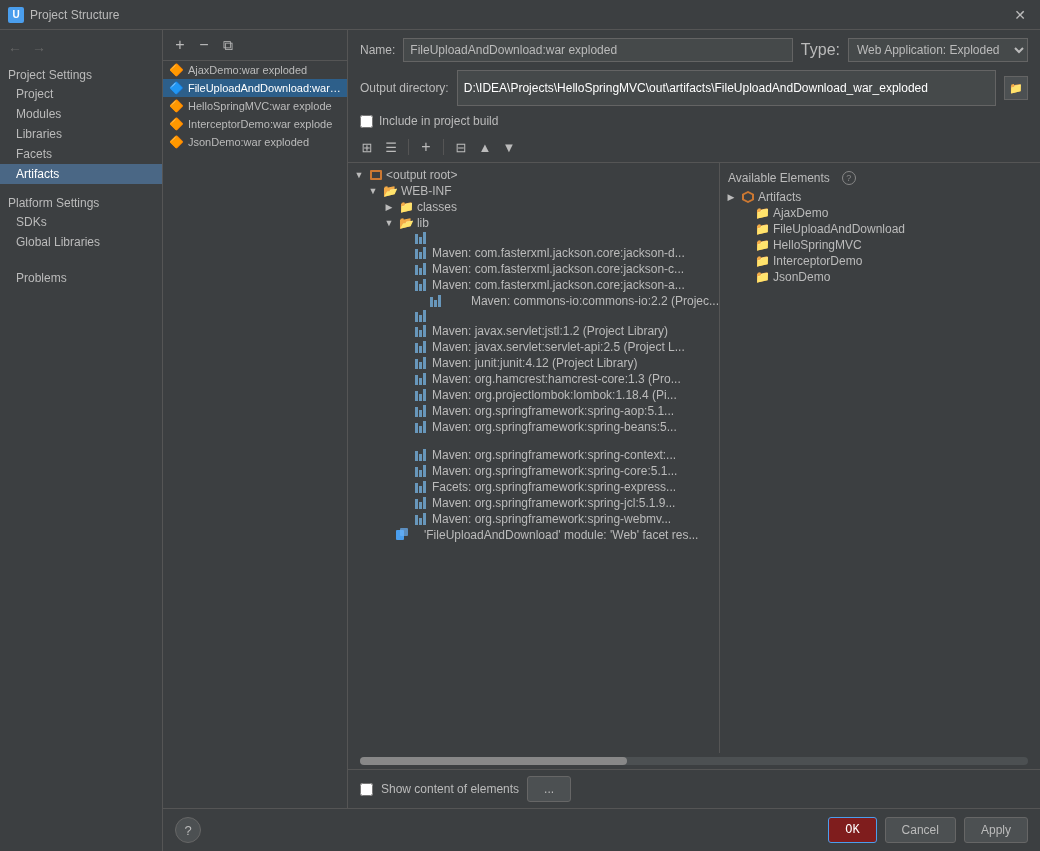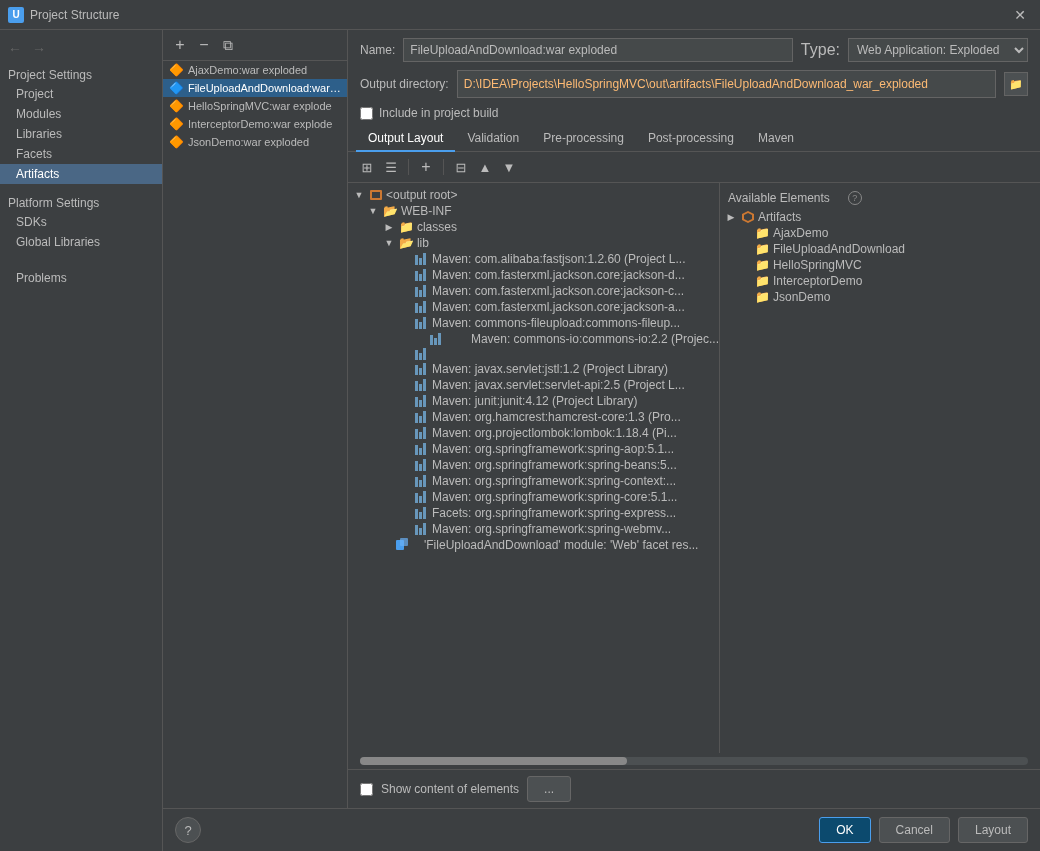--- a/index.html
+++ b/index.html
@@ -167,24 +167,24 @@
       display: flex;
       align-items: center;
       padding: 4px 12px;
       gap: 8px;
       flex-shrink: 0;
     }
 
     .output-dir-input {
       background: #45494a;
       border: 1px solid #646464;
-      color: #fdba74;
+      color: #ffffff;
       font-size: 12px;
       padding: 2px 6px;
-      height: 28px;
+      height: 36px;
       flex: 1;
     }
 
     .browse-btn {
       background: #4c5052;
       border: 1px solid #646464;
       color: #bbbbbb;
       width: 24px;
       height: 24px;
       cursor: pointer;
@@ -318,21 +318,21 @@
       width: 3px;
       background: #6897bb;
     }
 
     .available-elements-label {
       font-size: 12px;
       color: #bbbbbb;
       padding: 4px 8px;
       display: flex;
       align-items: center;
-      gap: 18px;
+      gap: 12px;
     }
 
     .help-icon {
       width: 14px;
       height: 14px;
       border-radius: 50%;
       border: 1px solid #888;
       display: inline-flex;
       align-items: center;
       justify-content: center;
@@ -371,23 +371,24 @@
       background: #4c5052;
       border: 1px solid #666;
       color: #bbbbbb;
       padding: 4px 16px;
       cursor: pointer;
       font-size: 12px;
       border-radius: 3px;
       height: 26px;
     }
     .btn.primary {
-      background: #0c4a6e;
+      background: #7f1d1d;
       border-color: #4a9eed;
       color: white;
+      font-family: Liberation Mono, monospace;
     }
 
     .dialog-footer {
       display: flex;
       justify-content: flex-end;
       align-items: center;
       padding: 8px 12px;
       gap: 8px;
       border-top: 1px solid #555;
       flex-shrink: 0;
@@ -525,27 +526,20 @@
             <span class="form-label">Output directory:</span>
             <input class="output-dir-input" type="text" value="D:\IDEA\Projects\HelloSpringMVC\out\artifacts\FileUploadAndDownload_war_exploded" style="">
             <button class="browse-btn">📁</button>
           </div>
 
           <div class="checkbox-row">
             <input type="checkbox" id="include-build" style="">
             <label for="include-build">Include in project build</label>
           </div>
 
-          <div class="tabs-bar">
-            <div class="tab active">Output Layout</div>
-            <div class="tab">Validation</div>
-            <div class="tab">Pre-processing</div>
-            <div class="tab">Post-processing</div>
-            <div class="tab">Maven</div>
-          </div>
 
           <div class="panel-body">
 
             <div class="left-tree-wrapper">
 
               <div class="tree-toolbar">
                 <button class="tree-toolbar-btn" title="Expand All">⊞</button>
                 <button class="tree-toolbar-btn" title="Collapse All">☰</button>
                 <div class="tree-toolbar-separator"></div>
                 <button class="tree-toolbar-btn" style="font-size:16px;">+</button>
@@ -588,21 +582,20 @@
                     <span>lib</span>
                   </div>
 
                   <div class="tree-item" style="padding-left:50px;">
                     <span class="tree-arrow-empty"></span>
                     <div class="maven-bars">
                       <div class="maven-bar" style="height:10px;"></div>
                       <div class="maven-bar" style="height:7px;"></div>
                       <div class="maven-bar" style="height:12px;"></div>
                     </div>
-                    <span>Maven: com.alibaba:fastjson:1.2.60 (Project L...</span>
                   </div>
 
                   <div class="tree-item" style="padding-left:50px;">
                     <span class="tree-arrow-empty"></span>
                     <div class="maven-bars">
                       <div class="maven-bar" style="height:10px;"></div>
                       <div class="maven-bar" style="height:7px;"></div>
                       <div class="maven-bar" style="height:12px;"></div>
                     </div>
                     <span>Maven: com.fasterxml.jackson.core:jackson-d...</span>
@@ -621,29 +614,20 @@
                   <div class="tree-item" style="padding-left:50px;">
                     <span class="tree-arrow-empty"></span>
                     <div class="maven-bars">
                       <div class="maven-bar" style="height:10px;"></div>
                       <div class="maven-bar" style="height:7px;"></div>
                       <div class="maven-bar" style="height:12px;"></div>
                     </div>
                     <span>Maven: com.fasterxml.jackson.core:jackson-a...</span>
                   </div>
 
-                  <div class="tree-item" style="padding-left:50px;">
-                    <span class="tree-arrow-empty"></span>
-                    <div class="maven-bars">
-                      <div class="maven-bar" style="height:10px;"></div>
-                      <div class="maven-bar" style="height:7px;"></div>
-                      <div class="maven-bar" style="height:12px;"></div>
-                    </div>
-                    <span>Maven: commons-fileupload:commons-fileup...</span>
-                  </div>
 
                   <div class="tree-item" style="padding-left:50px;gap:24px;">
                     <span class="tree-arrow-empty"></span>
                     <div class="maven-bars">
                       <div class="maven-bar" style="height:10px;"></div>
                       <div class="maven-bar" style="height:7px;"></div>
                       <div class="maven-bar" style="height:12px;"></div>
                     </div>
                     <span>Maven: commons-io:commons-io:2.2 (Projec...</span>
                   </div>
@@ -720,21 +704,21 @@
                   <div class="tree-item" style="padding-left:50px;">
                     <span class="tree-arrow-empty"></span>
                     <div class="maven-bars">
                       <div class="maven-bar" style="height:10px;"></div>
                       <div class="maven-bar" style="height:7px;"></div>
                       <div class="maven-bar" style="height:12px;"></div>
                     </div>
                     <span>Maven: org.springframework:spring-beans:5...</span>
                   </div>
 
-                  <div class="tree-item" style="padding-left:50px;">
+                  <div class="tree-item" style="padding-left:50px;margin-top:12px;">
                     <span class="tree-arrow-empty"></span>
                     <div class="maven-bars">
                       <div class="maven-bar" style="height:10px;"></div>
                       <div class="maven-bar" style="height:7px;"></div>
                       <div class="maven-bar" style="height:12px;"></div>
                     </div>
                     <span>Maven: org.springframework:spring-context:...</span>
                   </div>
 
                   <div class="tree-item" style="padding-left:50px;">
@@ -750,20 +734,29 @@
                   <div class="tree-item" style="padding-left:50px;">
                     <span class="tree-arrow-empty"></span>
                     <div class="maven-bars">
                       <div class="maven-bar" style="height:10px;"></div>
                       <div class="maven-bar" style="height:7px;"></div>
                       <div class="maven-bar" style="height:12px;"></div>
                     </div>
                     <span>Facets: org.springframework:spring-express...</span>
                   </div>
 
+                  <div class="tree-item" style="padding-left:50px;">
+                    <span class="tree-arrow-empty"></span>
+                    <div class="maven-bars">
+                      <div class="maven-bar" style="height:10px;"></div>
+                      <div class="maven-bar" style="height:7px;"></div>
+                      <div class="maven-bar" style="height:12px;"></div>
+                    </div>
+                    <span>Maven: org.springframework:spring-jcl:5.1.9...</span>
+                  </div>
 
 
                   <div class="tree-item" style="padding-left:50px;">
                     <span class="tree-arrow-empty"></span>
                     <div class="maven-bars">
                       <div class="maven-bar" style="height:10px;"></div>
                       <div class="maven-bar" style="height:7px;"></div>
                       <div class="maven-bar" style="height:12px;"></div>
                     </div>
                     <span>Maven: org.springframework:spring-webmv...</span>
@@ -844,17 +837,17 @@
             <button class="btn">...</button>
           </div>
         </div>
       </div>
 
       <div class="dialog-footer">
         <button class="question-btn">?</button>
         <div style="flex:1;"></div>
         <button class="btn primary">OK</button>
         <button class="btn">Cancel</button>
-        <button class="btn">Layout</button>
+        <button class="btn">Apply</button>
       </div>
     </div>
   </div>
 </div>
 
 </body></html>

